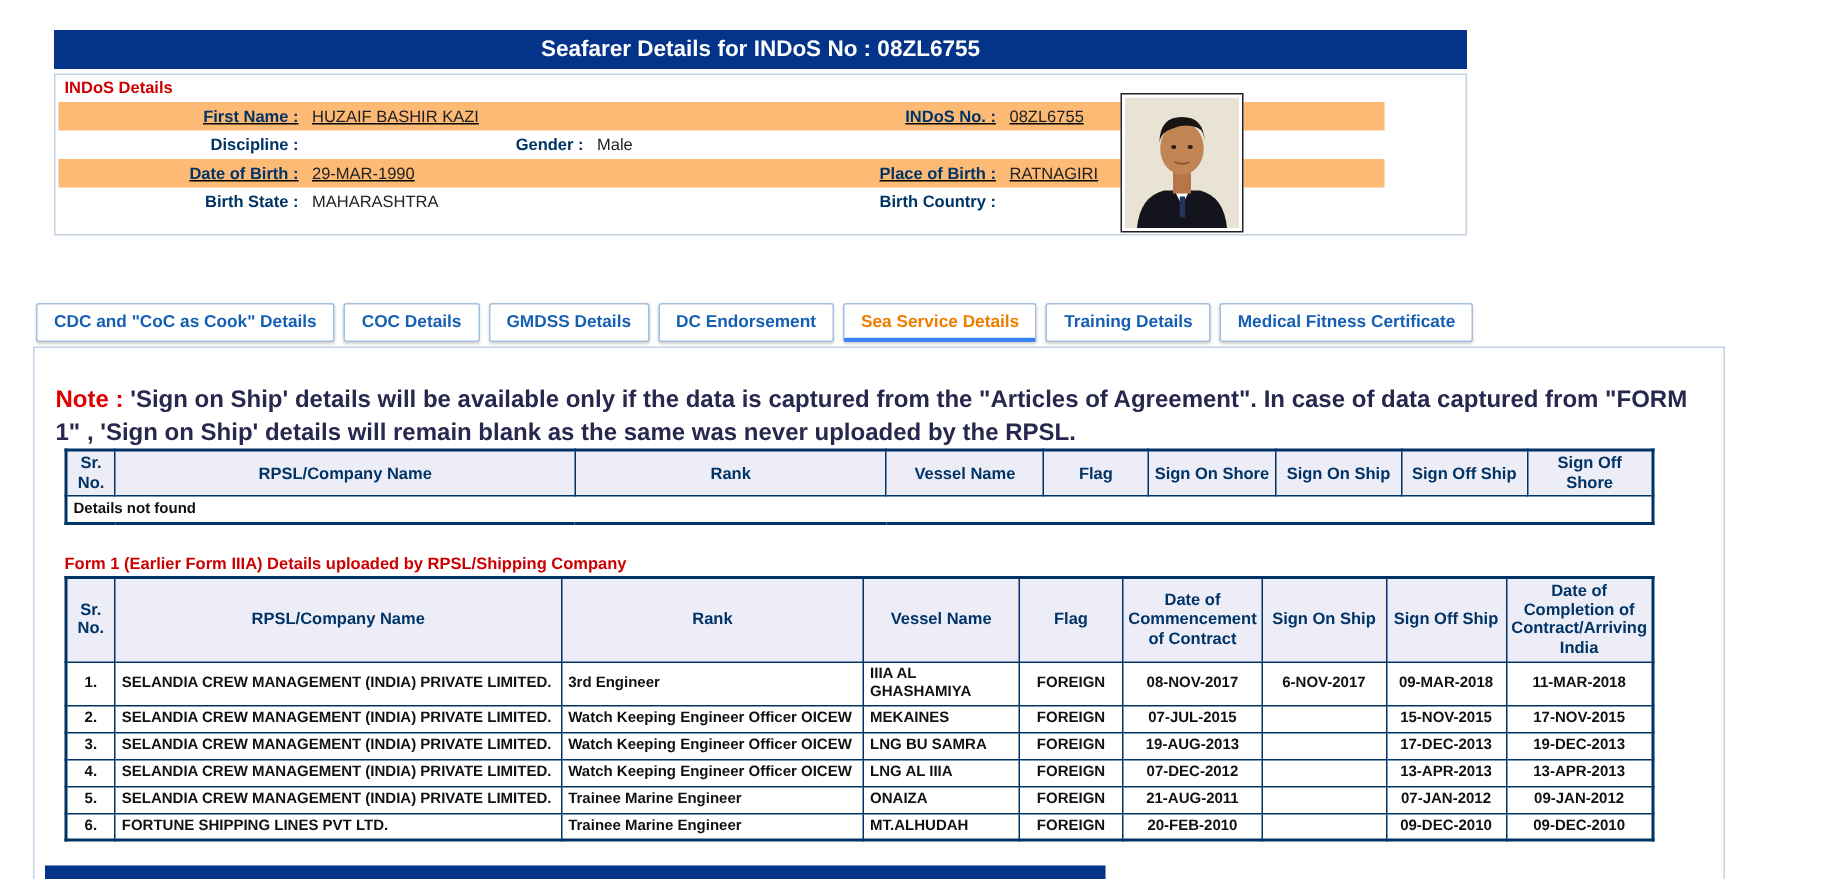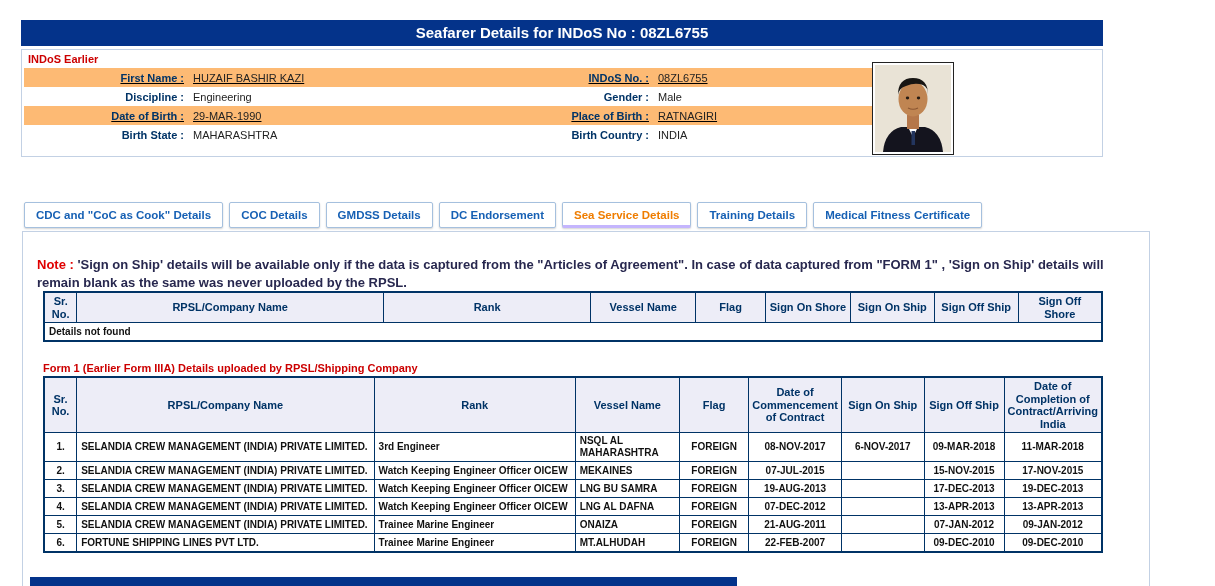--- a/index.html
+++ b/index.html
@@ -3,21 +3,21 @@
 <meta charset="utf-8">
 <style>
   * { box-sizing: border-box; margin: 0; padding: 0; }
   html,body { width: 1215px; height: 586px; }
   body {
     background: #ffffff;
     font-family: "Liberation Sans", sans-serif;
     position: relative;
     overflow: hidden;
   }
-  .top-wrap { position: absolute; left: 21px; top: 20px; width: 1082px; }
+  .top-wrap { position: absolute; left: 36px; top: 20px; width: 942px; }
   .title-bar {
     background: #04338A; color: #ffffff; font-weight: bold; font-size: 15px;
     text-align: center; padding: 4px 0 5px;
   }
   .details-box {
     border: 1px solid #c3d1e4; margin-top: 3px; position: relative;
     min-height: 108px; padding: 2px 2px 8px 2px; background: #fff;
   }
   .section-label { color: #cc0000; font-weight: bold; font-size: 11px; padding: 1px 4px 3px; }
   .details-rows { width: 884px; }
@@ -36,24 +36,24 @@
   .photo-box svg { width: 100%; height: 100%; display: block; }
 
   .mid-wrap { position: absolute; left: 22px; top: 202px; width: 1128px; }
   .tab-bar { display: flex; gap: 6px; margin-left: 2px; }
   .tab {
     border: 1px solid #a5c0de; background: #ffffff; color: #1660b4;
     font-size: 11.5px; font-weight: bold; padding: 6px 11px 6px;
     border-radius: 2px; cursor: pointer; white-space: nowrap;
     box-shadow: 0 1px 2px rgba(0,0,0,.18);
   }
-  .tab.active { color: #ef7d00; border-bottom: 3px solid #c4b5fd; padding-bottom: 3px; }
+  .tab.active { color: #ef7d00; border-bottom: 3px solid #3b82f6; padding-bottom: 3px; }
 
   .content-box { border: 1px solid #c3d1e4; margin-top: 3px; min-height: 356px; padding-bottom: 20px; background:#fff; }
-  .note { margin: 24px 14px 0; font-size: 13px; font-weight: bold; color: #28284f; line-height: 1.35; }
+  .note { margin: 24px 14px 0; font-size: 16px; font-weight: bold; color: #28284f; line-height: 1.35; }
   .note .note-prefix { color: #e00000; }
   .tbl-caption { color: #cc0000; font-weight: bold; font-size: 11px; margin: 20px 0 2px 20px; }
 
   table.data { border-collapse: collapse; margin-left: 20px; width: 1060px; border: 2px solid #003366; background:#fff; }
   table.data th, table.data td { border: 1px solid #003366; }
   table.data th {
     background: #ededf7; color: #003366; font-size: 11px; font-weight: bold;
     padding: 2px 3px; text-align: center; line-height: 1.15;
   }
   table.data td { font-size: 10px; font-weight: bold; color: #111111; padding: 2px 4px; height: 18px; line-height: 1.2; }
@@ -62,45 +62,43 @@
 
   .footer-strip { position: absolute; left: 30px; bottom: 0; width: 707px; height: 9px; background: #04338A; }
 </style>
 </head>
 <body>
 
 <div class="top-wrap">
   <div class="title-bar">Seafarer Details for INDoS No : 08ZL6755</div>
 
   <div class="details-box">
-    <div class="section-label">INDoS Earlier</div>
+    <div class="section-label">INDoS Details</div>
     <div class="details-rows">
       <div class="detail-row alt">
         <span class="dlabel c1">First Name :</span>
         <span class="dvalue c1">HUZAIF BASHIR KAZI</span>
         <span class="dlabel c2">INDoS No. :</span>
         <span class="dvalue c2">08ZL6755</span>
       </div>
       <div class="detail-row">
         <span class="dlabel c1">Discipline :</span>
-        <span class="dvalue c1">Engineering</span>
         <span class="dlabel c2">Gender :</span>
         <span class="dvalue c2">Male</span>
       </div>
       <div class="detail-row alt">
         <span class="dlabel c1">Date of Birth :</span>
         <span class="dvalue c1">29-MAR-1990</span>
         <span class="dlabel c2">Place of Birth :</span>
         <span class="dvalue c2">RATNAGIRI</span>
       </div>
       <div class="detail-row">
         <span class="dlabel c1">Birth State :</span>
         <span class="dvalue c1">MAHARASHTRA</span>
         <span class="dlabel c2">Birth Country :</span>
-        <span class="dvalue c2">INDIA</span>
       </div>
     </div>
     <div class="photo-box">
       <svg viewBox="0 0 76 87">
         <rect width="76" height="87" fill="#e9e3d6"></rect>
         <path d="M8 87 Q10 66 26 62 L50 62 Q66 66 68 87 Z" fill="#14141e"></path>
         <path d="M33 62 L38 72 L43 62 Z" fill="#ffffff"></path>
         <rect x="36.5" y="66" width="3.5" height="14" fill="#23355e"></rect>
         <rect x="32" y="50" width="12" height="14" fill="#b5774a"></rect>
         <ellipse cx="38" cy="34" rx="14.5" ry="17.5" fill="#c08552"></ellipse>
@@ -186,21 +184,21 @@
           <th>Sign On Ship</th>
           <th>Sign Off Ship</th>
           <th>Date of Completion of Contract/Arriving India</th>
         </tr>
       </thead>
       <tbody>
         <tr>
           <td class="center">1.</td>
           <td>SELANDIA CREW MANAGEMENT (INDIA) PRIVATE LIMITED.</td>
           <td>3rd Engineer</td>
-          <td>NSQL AL MAHARASHTRA</td>
+          <td>IIIA AL GHASHAMIYA</td>
           <td class="center">FOREIGN</td>
           <td class="center">08-NOV-2017</td>
           <td class="center">6-NOV-2017</td>
           <td class="center">09-MAR-2018</td>
           <td class="center">11-MAR-2018</td>
         </tr>
         <tr>
           <td class="center">2.</td>
           <td>SELANDIA CREW MANAGEMENT (INDIA) PRIVATE LIMITED.</td>
           <td>Watch Keeping Engineer Officer OICEW</td>
@@ -219,21 +217,21 @@
           <td class="center">FOREIGN</td>
           <td class="center">19-AUG-2013</td>
           <td class="center"></td>
           <td class="center">17-DEC-2013</td>
           <td class="center">19-DEC-2013</td>
         </tr>
         <tr>
           <td class="center">4.</td>
           <td>SELANDIA CREW MANAGEMENT (INDIA) PRIVATE LIMITED.</td>
           <td>Watch Keeping Engineer Officer OICEW</td>
-          <td>LNG AL DAFNA</td>
+          <td>LNG AL IIIA</td>
           <td class="center">FOREIGN</td>
           <td class="center">07-DEC-2012</td>
           <td class="center"></td>
           <td class="center">13-APR-2013</td>
           <td class="center">13-APR-2013</td>
         </tr>
         <tr>
           <td class="center">5.</td>
           <td>SELANDIA CREW MANAGEMENT (INDIA) PRIVATE LIMITED.</td>
           <td>Trainee Marine Engineer</td>
@@ -243,21 +241,21 @@
           <td class="center"></td>
           <td class="center">07-JAN-2012</td>
           <td class="center">09-JAN-2012</td>
         </tr>
         <tr>
           <td class="center">6.</td>
           <td>FORTUNE SHIPPING LINES PVT LTD.</td>
           <td>Trainee Marine Engineer</td>
           <td>MT.ALHUDAH</td>
           <td class="center">FOREIGN</td>
-          <td class="center">22-FEB-2007</td>
+          <td class="center">20-FEB-2010</td>
           <td class="center"></td>
           <td class="center">09-DEC-2010</td>
           <td class="center">09-DEC-2010</td>
         </tr>
       </tbody>
     </table>
   </div>
 </div>
 
 <div class="footer-strip"></div>

